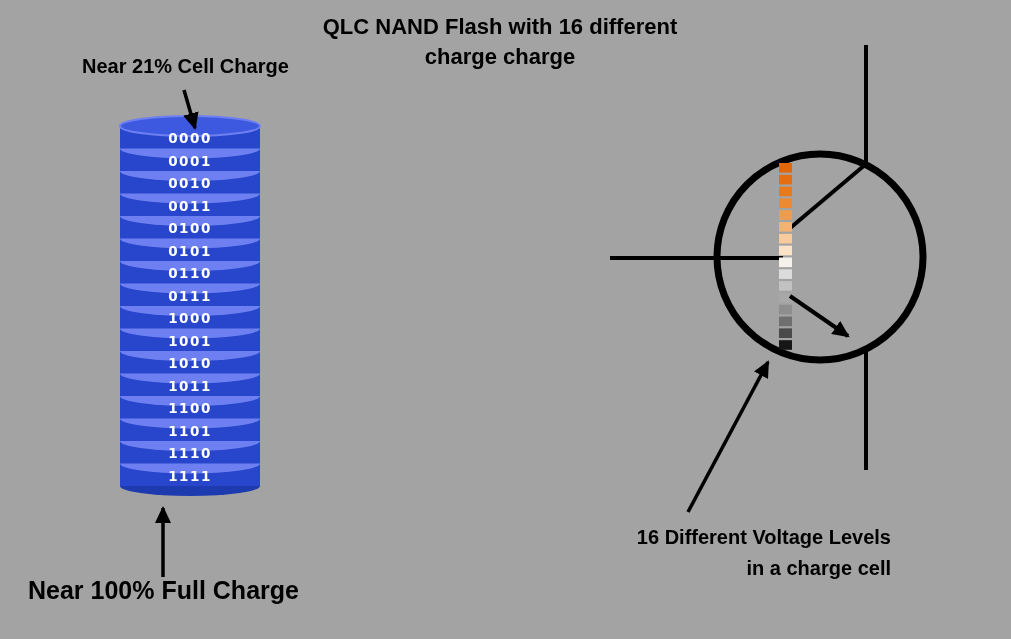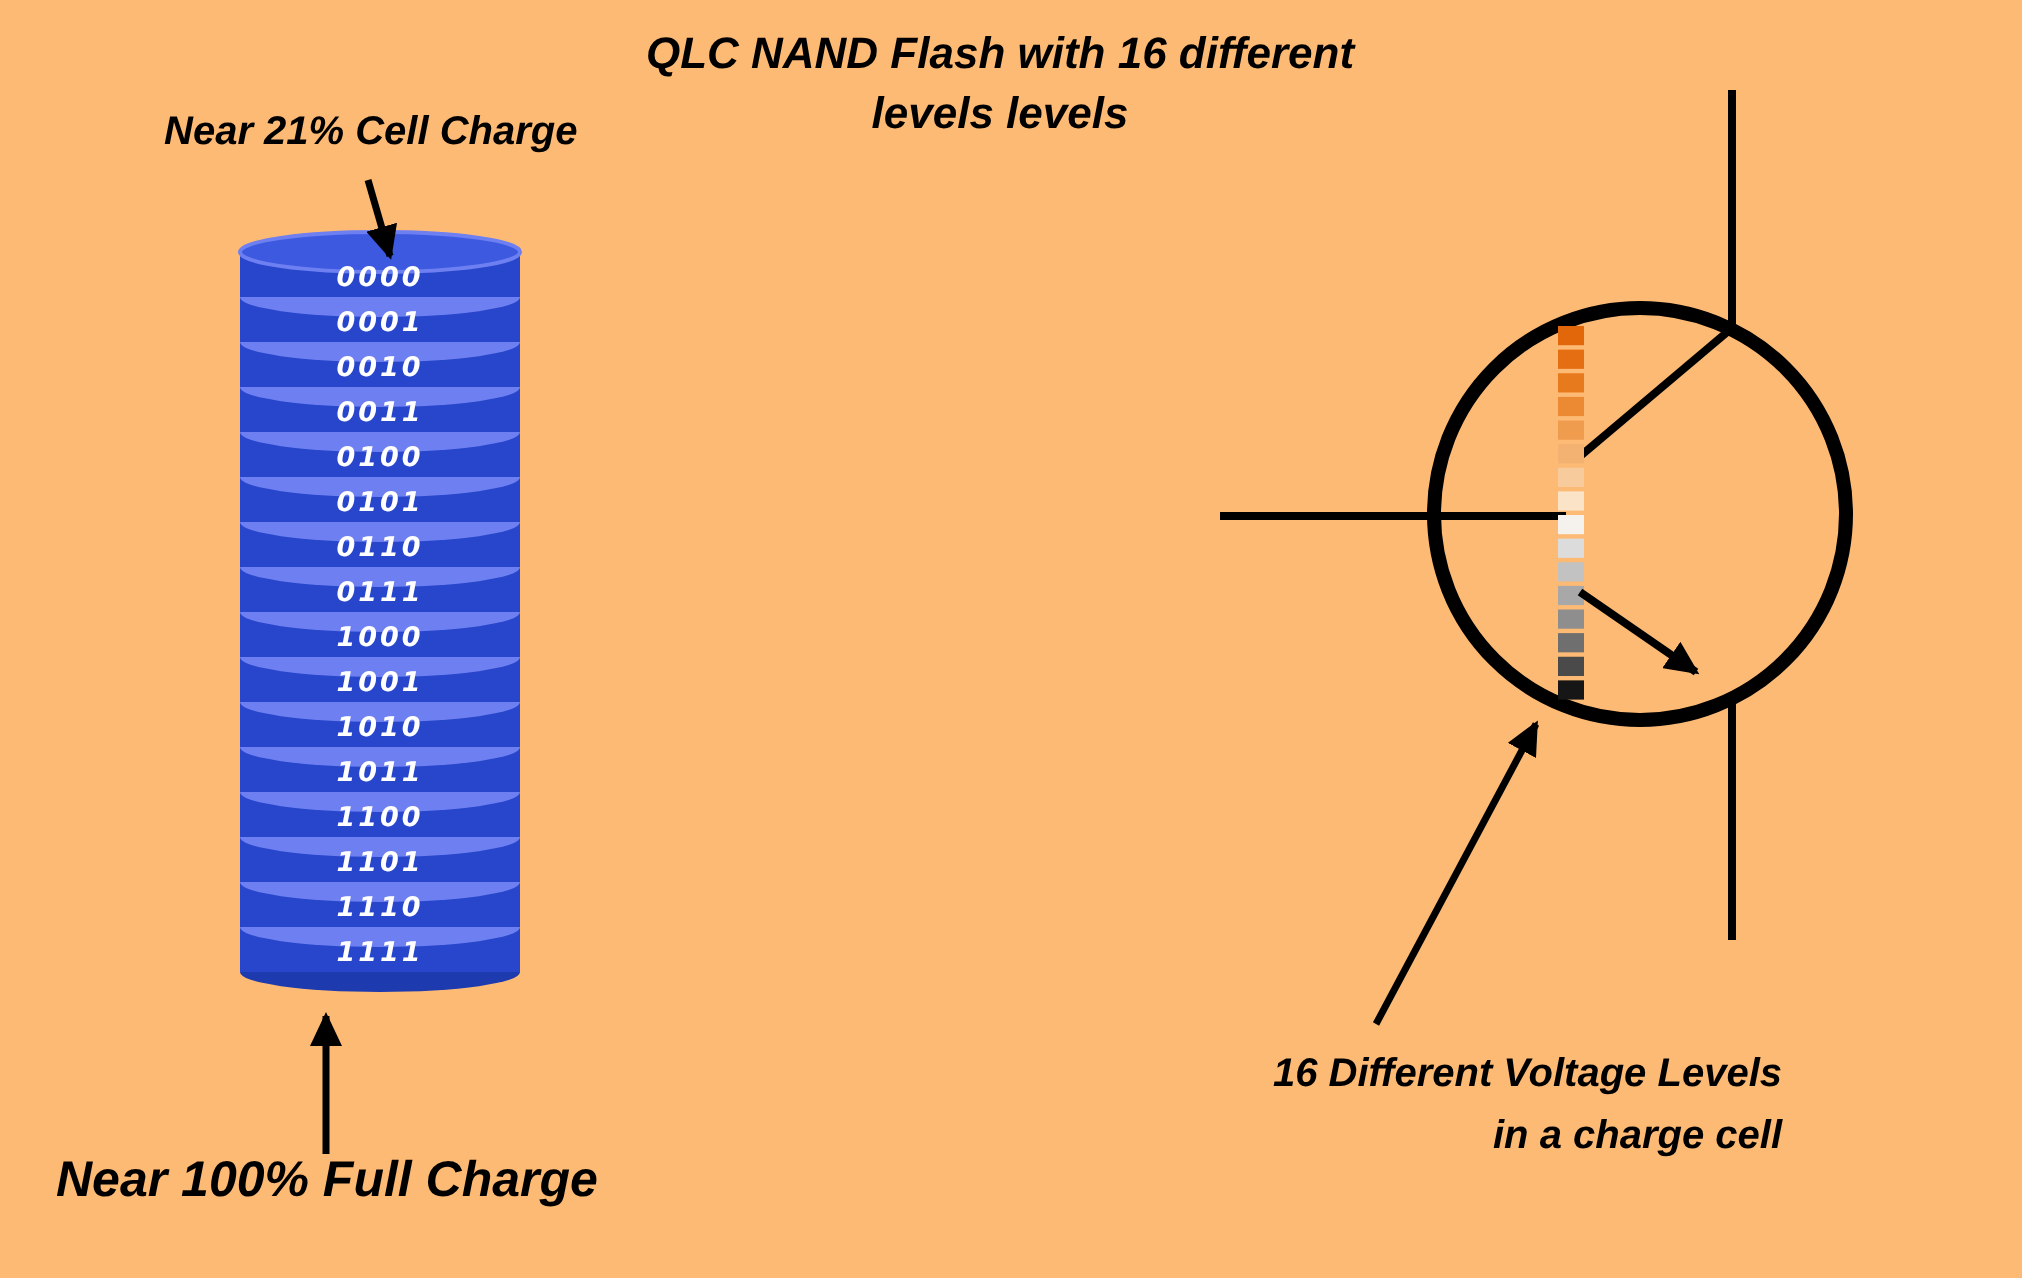--- a/index.html
+++ b/index.html
@@ -1,18 +1,18 @@
 <!DOCTYPE html>
 <html><head>
 <meta charset="utf-8">
 <style>
   html,body{margin:0;padding:0;}
   .page{
-    position:relative;width:1011px;height:639px;background:#fdba74;
-    font-family:"Liberation Sans",sans-serif;overflow:hidden;color:#000;font-style:italic;
+    position:relative;width:1011px;height:639px;background:#a3a3a3;
+    font-family:"Liberation Sans",sans-serif;overflow:hidden;color:#000;
   }
   .title{
     position:absolute;left:285px;top:12px;width:430px;text-align:center;
     font-weight:700;font-size:22px;line-height:30px;
   }
   .lbl{position:absolute;font-weight:700;}
   .top-charge{left:82px;top:55px;font-size:20px;}
   .bottom-charge{left:28px;top:564px;font-size:25px;margin-top:12px;}
   .voltage-label{left:491px;top:522px;width:400px;text-align:right;font-size:20px;line-height:31px;}
   .cyl{position:absolute;left:110px;top:112px;}
@@ -25,21 +25,21 @@
   .tr-stroke{stroke:#000;fill:none;}
   .arrow{stroke:#000;stroke-width:3.5;fill:none;}
 </style>
 </head>
 <body>
 
 <div class="page">
 
   <div class="title">
     <div>QLC NAND Flash with 16 different</div>
-    <div>levels levels</div>
+    <div>charge charge</div>
   </div>
 
   <div class="lbl top-charge">Near 21% Cell Charge</div>
   <div class="lbl bottom-charge">Near 100% Full Charge</div>
 
   <div class="lbl voltage-label">
     <div>16 Different Voltage Levels</div>
     <div>in a charge cell</div>
   </div>
 

